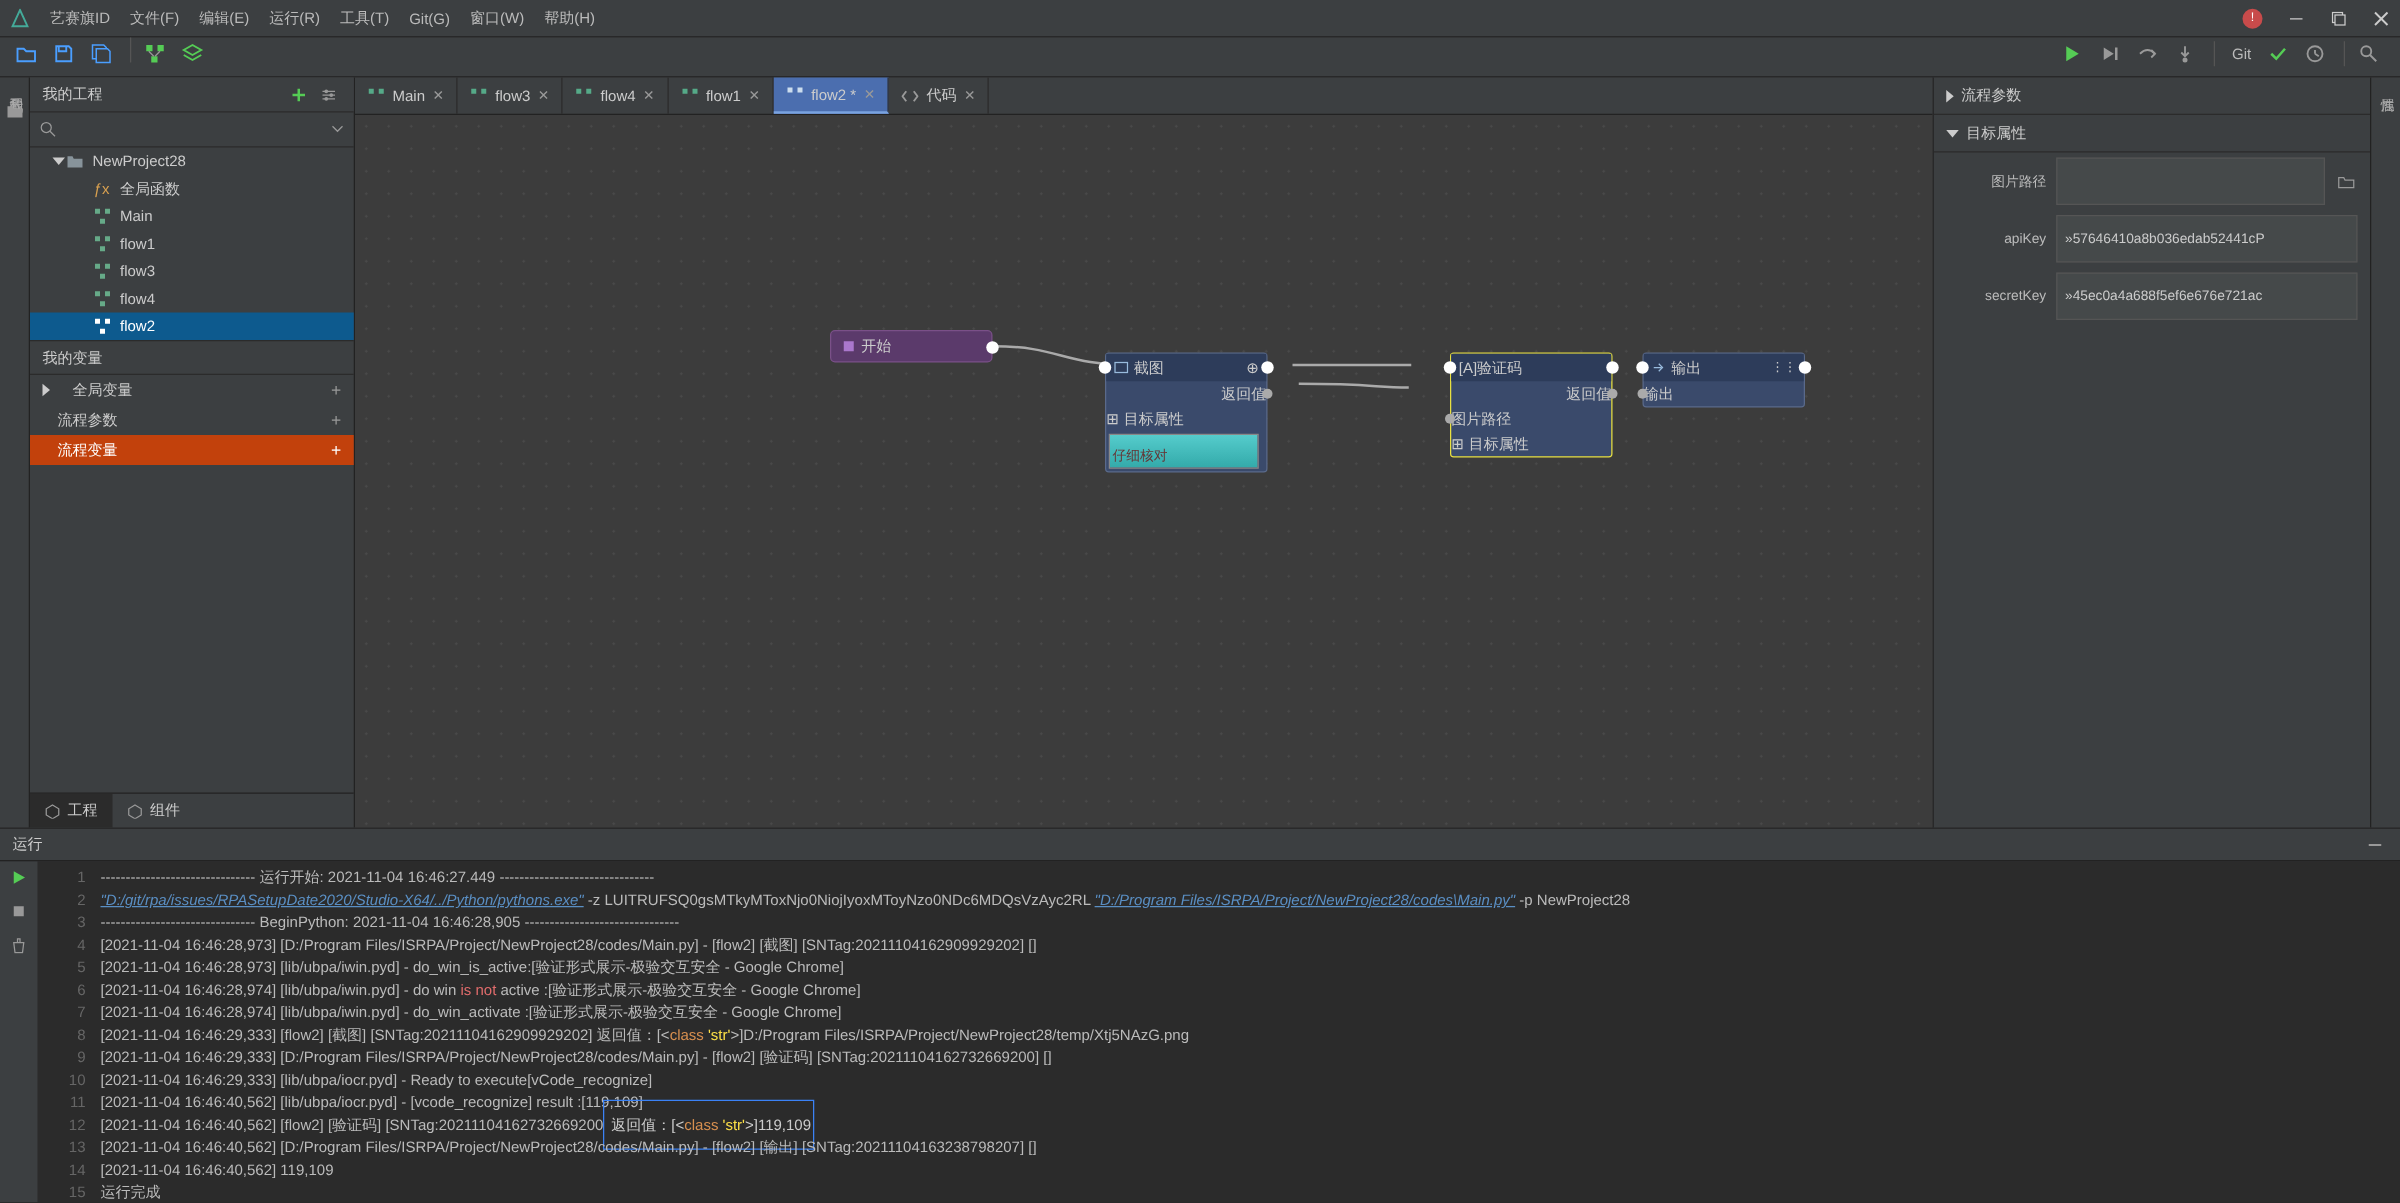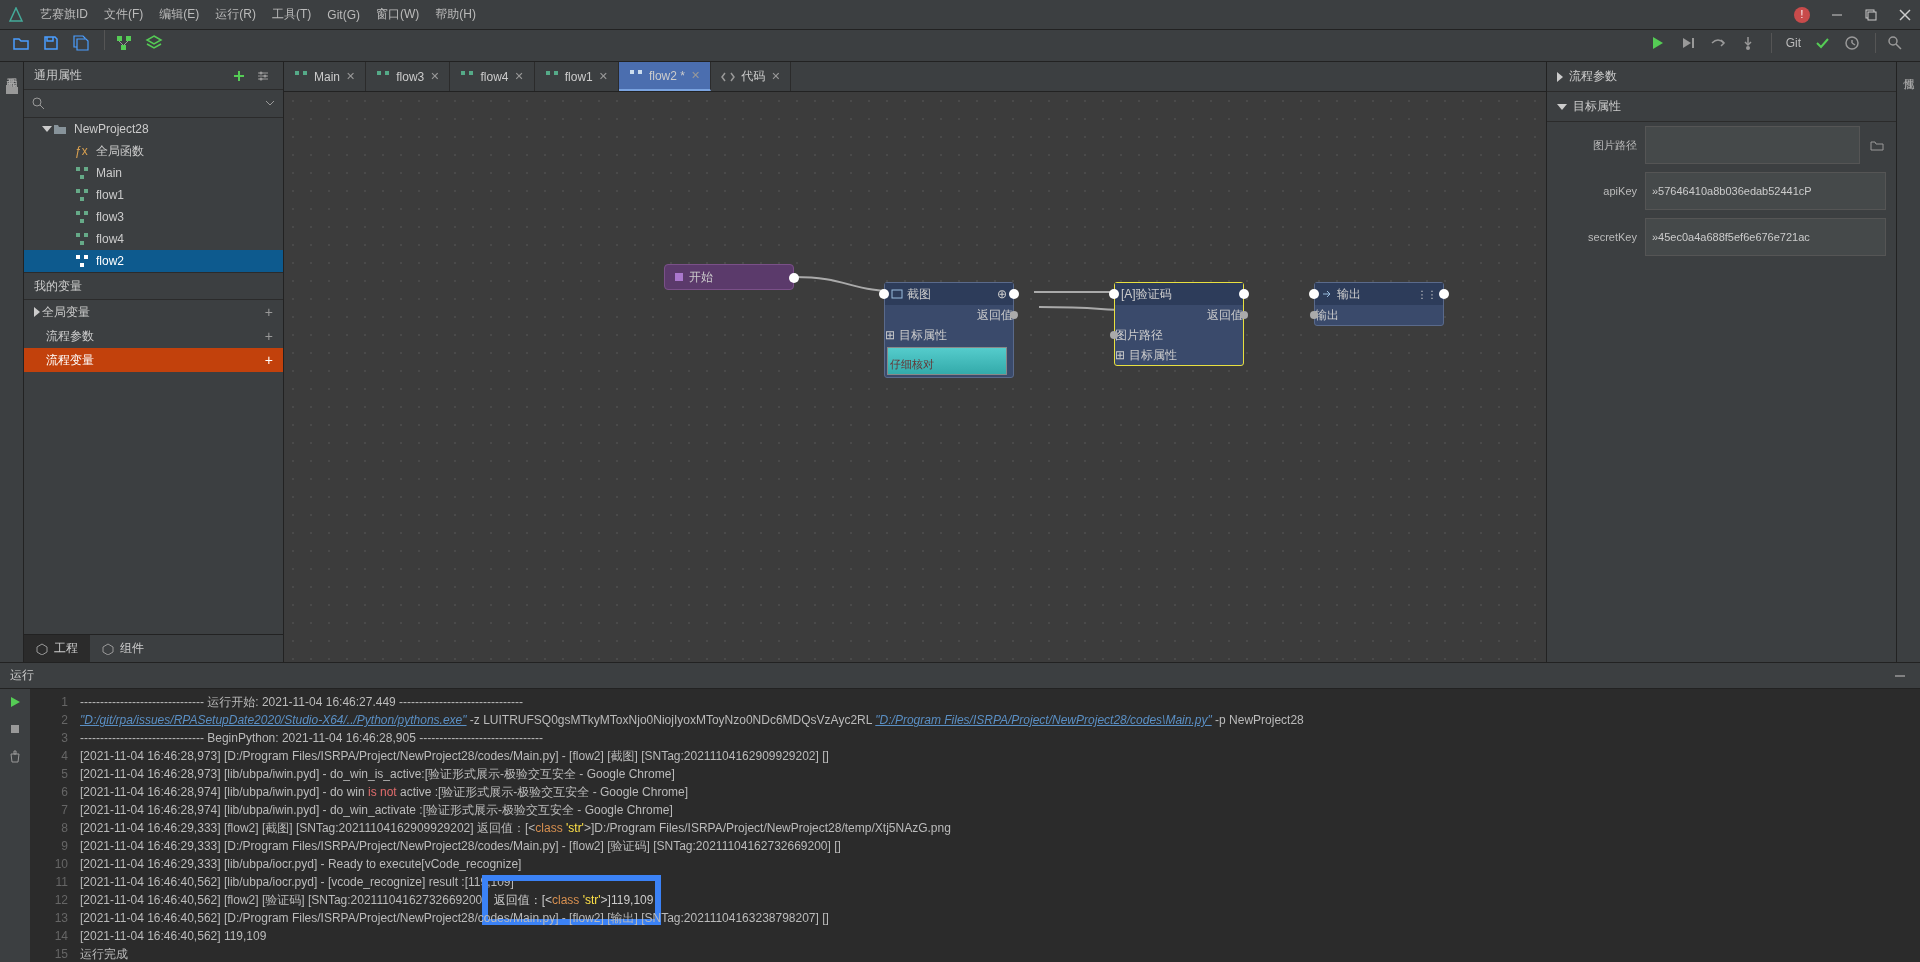--- a/index.html
+++ b/index.html
@@ -75,21 +75,21 @@
 .console{flex:1;display:flex;overflow:hidden}
 .console-rail{width:30px;background:#3c3f41;display:flex;flex-direction:column;align-items:center;padding-top:6px;gap:10px}
 .console-content{flex:1;overflow:auto;padding:4px 0;font-family:Consolas,monospace;font-size:12px}
 .log-line{display:flex;padding:0 8px;line-height:18px;white-space:nowrap}
 .log-num{width:30px;text-align:right;color:#666;margin-right:12px;flex-shrink:0}
 .log-text{color:#bbb}
 .log-text .link{color:#5a8fc4;text-decoration:underline;font-style:italic}
 .log-text .red{color:#e06c6c}
 .log-text .orange{color:#d89050}
 .log-text .cyan{color:#fde047}
-.log-text .box{border:6px solid #3b82f6;padding:12px 2px}
+.log-text .box{border:1px solid #3b82f6;padding:12px 2px}
 .triangle-right{width:0;height:0;border-top:5px solid transparent;border-bottom:5px solid transparent;border-left:6px solid #ccc}
 .triangle-down{width:0;height:0;border-left:5px solid transparent;border-right:5px solid transparent;border-top:6px solid #ccc}
 input.prop-input::placeholder{color:#888}
 </style>
 </head>
 <body>
 
 <div class="titlebar">
   <span class="logo"><svg viewBox="0 0 16 16">
         <path d="M8 1 L14 14 L2 14 Z" fill="none" stroke="#4a9" stroke-width="1.5"></path>
@@ -210,21 +210,21 @@
 
   <div class="left-rail">
     <span class="rail-text">我的工程</span>
     <span class="rail-icon"><svg width="14" height="14">
           <path d="M1 3 L5 3 L6 5 L13 5 L13 12 L1 12 Z" fill="#999"></path>
         </svg></span>
   </div>
 
   <div class="left-panel">
     <div class="panel-header">
-      <span>通用属性</span>
+      <span>我的工程</span>
       <span class="spacer"></span>
       <span class="header-icon">
           <svg width="14" height="14">
             <line x1="7" y1="2" x2="7" y2="12" stroke="#5c5" stroke-width="2"></line>
             <line x1="2" y1="7" x2="12" y2="7" stroke="#5c5" stroke-width="2"></line>
           </svg>
         </span>
       <span class="header-icon">
           <svg width="14" height="14">
             <line x1="2" y1="4" x2="12" y2="4" stroke="#999"></line>
@@ -313,21 +313,21 @@
             </svg>
           </span>
           <span>flow2</span>
         </div>
     </div>
     <div class="vars-header">
         <span>我的变量</span>
       </div>
     <div class="var-row">
         <span class="triangle-right"></span>
-        <span style="margin-left:2px">全局变量</span>
+        <span style="margin-left:18px">全局变量</span>
         <span class="spacer"></span>
         <span class="plus">+</span>
       </div>
     <div class="var-row">
         <span style="margin-left:12px">流程参数</span>
         <span class="spacer"></span>
         <span class="plus">+</span>
       </div>
     <div class="var-row selected">
         <span style="margin-left:12px">流程变量</span>
@@ -427,21 +427,21 @@
         <div class="node-row right">
             <span>返回值</span>
             <span class="port-out"></span>
           </div>
         <div class="node-row">
             <span>⊞</span>
             <span>目标属性</span>
           </div>
         <div class="node-img">仔细核对</div>
       </div>
-      <div class="node selected" style="left:830px;top:190px;width:130px">
+      <div class="node selected" style="left:876px;top:190px;width:130px">
         <div class="node-title">
             <span class="port-in"></span>
             <span>[A]验证码</span>
             <span class="port-out"></span>
           </div>
         <div class="node-row right">
             <span>返回值</span>
             <span class="port-out"></span>
           </div>
         <div class="node-row">

